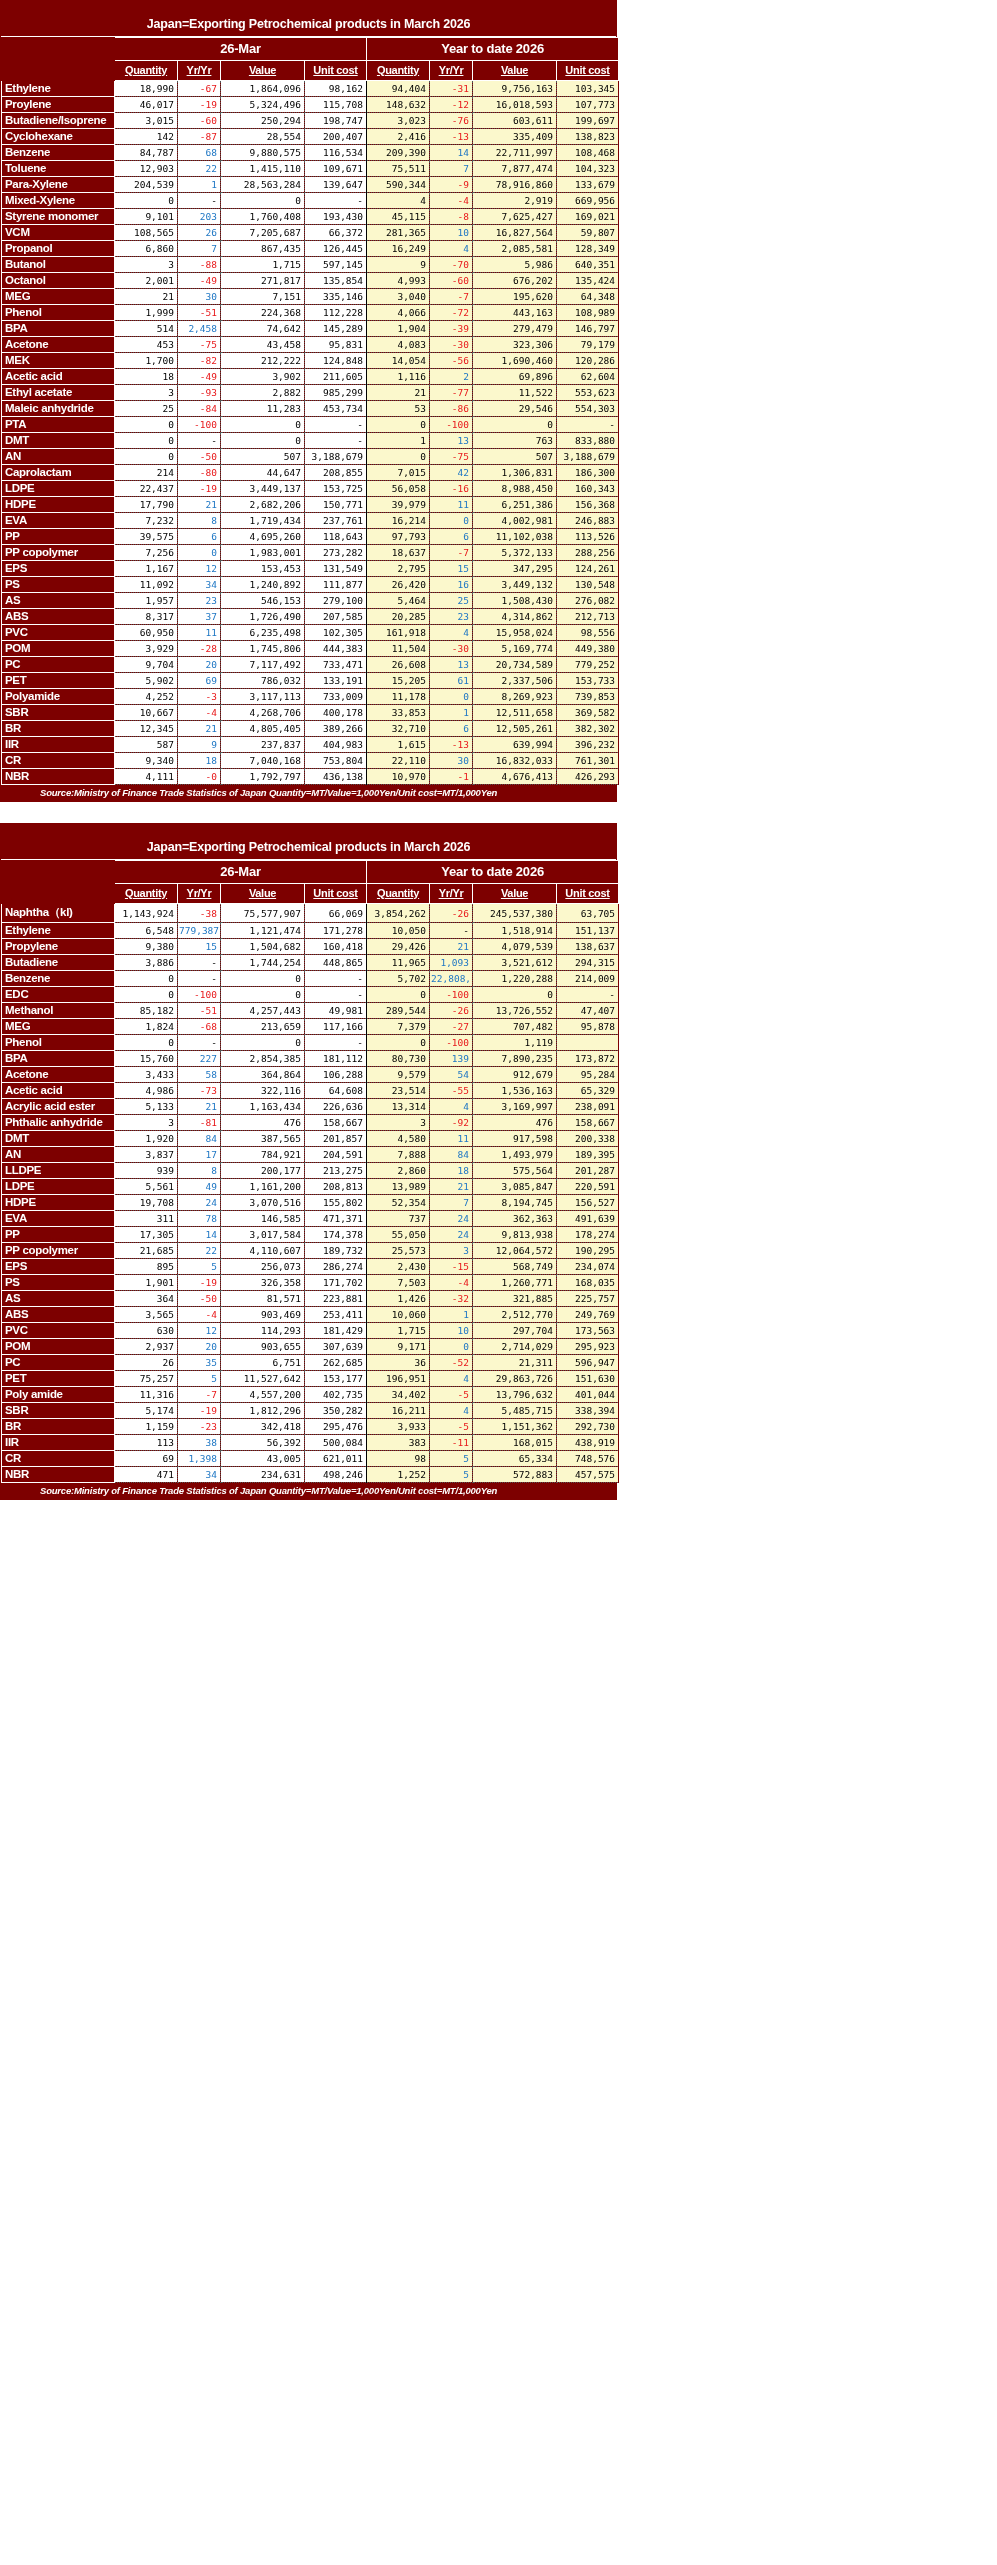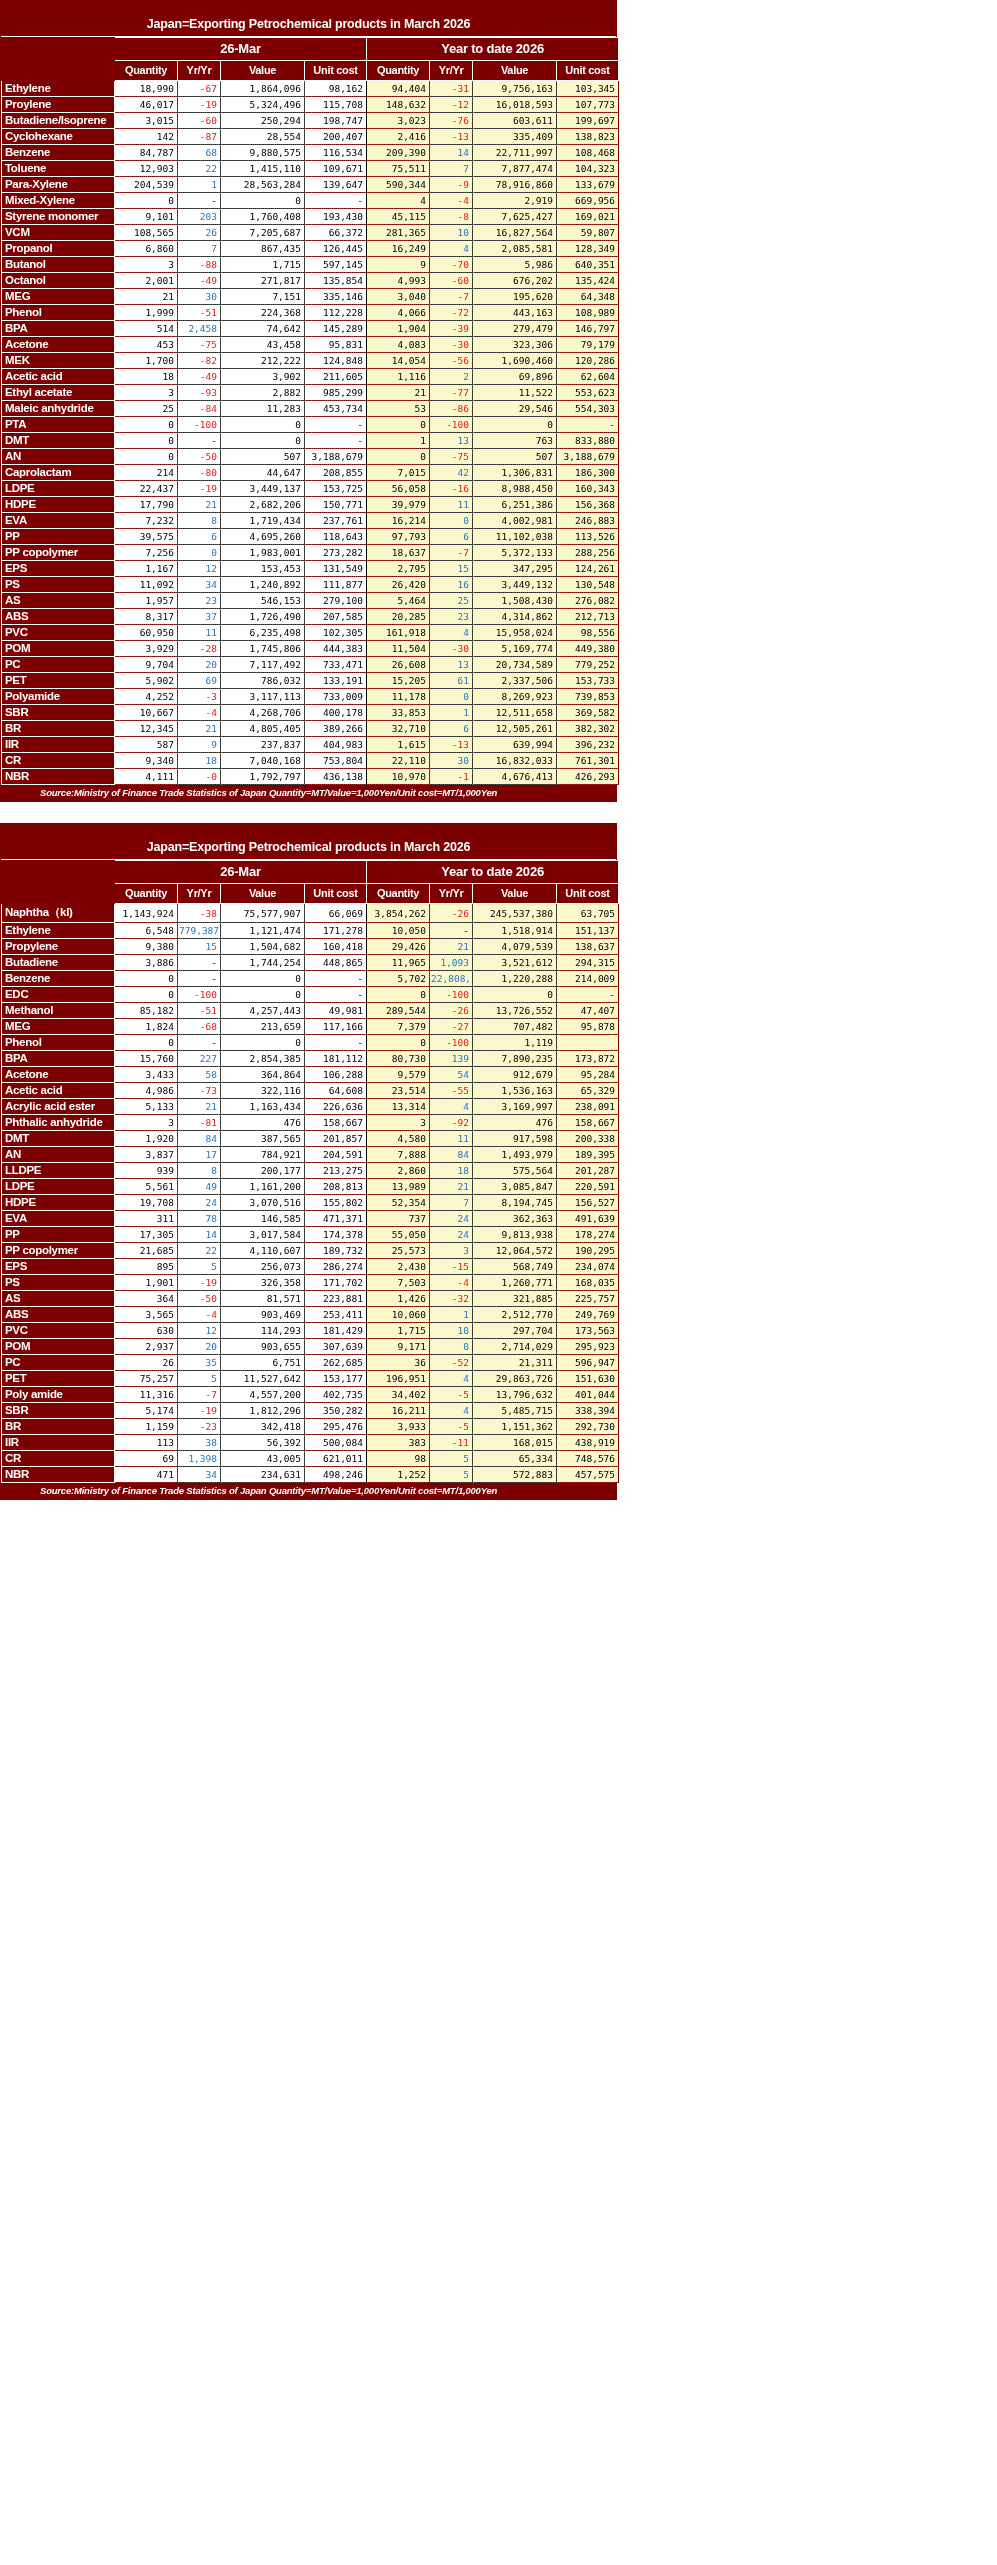--- a/index.html
+++ b/index.html
@@ -43,20 +43,21 @@
   th.grp {
     font-size: 13px;
     padding: 3px 0 4px 0;
     text-align: center;
     letter-spacing: -0.2px;
   }
   th.sub {
     font-size: 11px;
     padding: 3px 0 4px 0;
     letter-spacing: -0.3px;
+    text-decoration: underline;
   }
   td.rowhdr {
     font-size: 11.5px;
     text-align: left;
     padding: 1px 0 2px 3px;
     letter-spacing: -0.3px;
     white-space: nowrap;
     overflow: hidden;
   }
   .corner { border: 1px solid #7d0000; }

